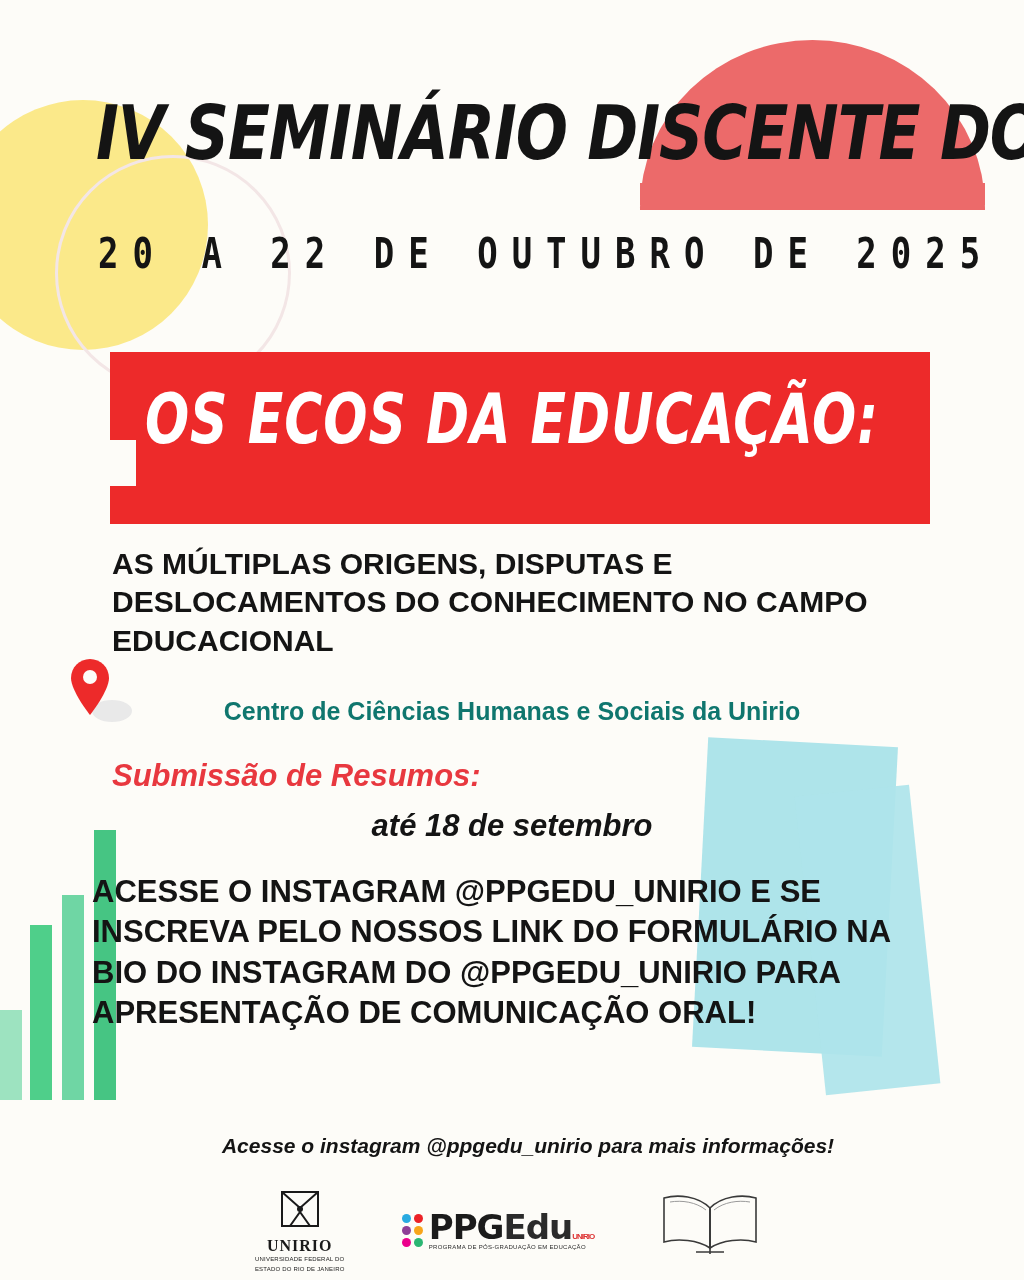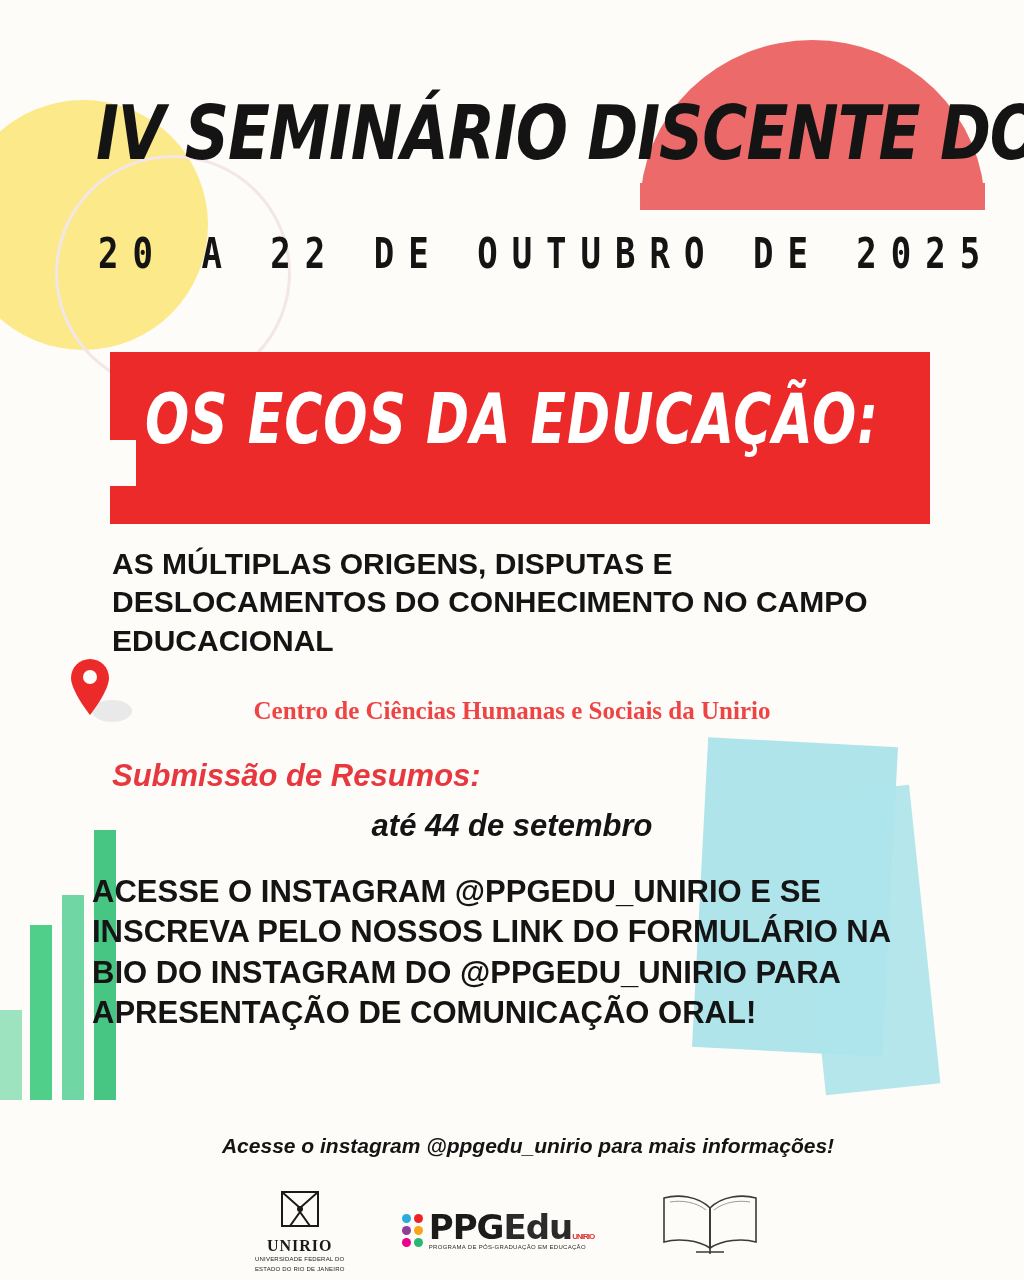--- a/index.html
+++ b/index.html
@@ -186,24 +186,24 @@
     font-size: 25px;
     color: #141414;
   }
 
   .venue {
     position: absolute;
     left: 112px;
     top: 697px;
     width: 800px;
     text-align: center;
-    font-family: Liberation Serif, serif;
+    font-family: Liberation Sans, sans-serif;
     font-weight: 700;
     font-size: 25px;
-    color: #ef4444;
+    color: #0f766e;
   }
 
   
   .map-pin {
     position: absolute;
     left: 70px;
     top: 658px;
     width: 40px;
     height: 58px;
   }
@@ -367,21 +367,21 @@
 
 
   <div class="pin-shadow"></div>
   <svg class="map-pin" viewBox="0 0 40 58">
     <path d="M20 1 C9.5 1 1 9.5 1 20 C1 33 20 57 20 57 C20 57 39 33 39 20 C39 9.5 30.5 1 20 1 Z" fill="#ed2a2a"></path>
     <circle cx="20" cy="19" r="7" fill="#fdfcf8"></circle>
   </svg>
   <div class="venue">Centro de Ciências Humanas e Sociais da Unirio</div>
 
   <div class="submission-label">Submissão de Resumos:</div>
-  <div class="submission-date">até 44 de setembro</div>
+  <div class="submission-date">até 18 de setembro</div>
 
   <div class="cta">ACESSE O INSTAGRAM @PPGEDU_UNIRIO E SE INSCREVA PELO NOSSOS LINK DO FORMULÁRIO NA BIO DO INSTAGRAM DO @PPGEDU_UNIRIO PARA APRESENTAÇÃO DE COMUNICAÇÃO ORAL!</div>
 
   <div class="footnote">Acesse o instagram @ppgedu_unirio para mais informações!</div>
 
   <div class="logos">
 
     <div class="logo-unirio">
       <svg class="mark" viewBox="0 0 46 44">
         <rect x="5" y="4" width="36" height="34" fill="none" stroke="#1a1a1a" stroke-width="2"></rect>

